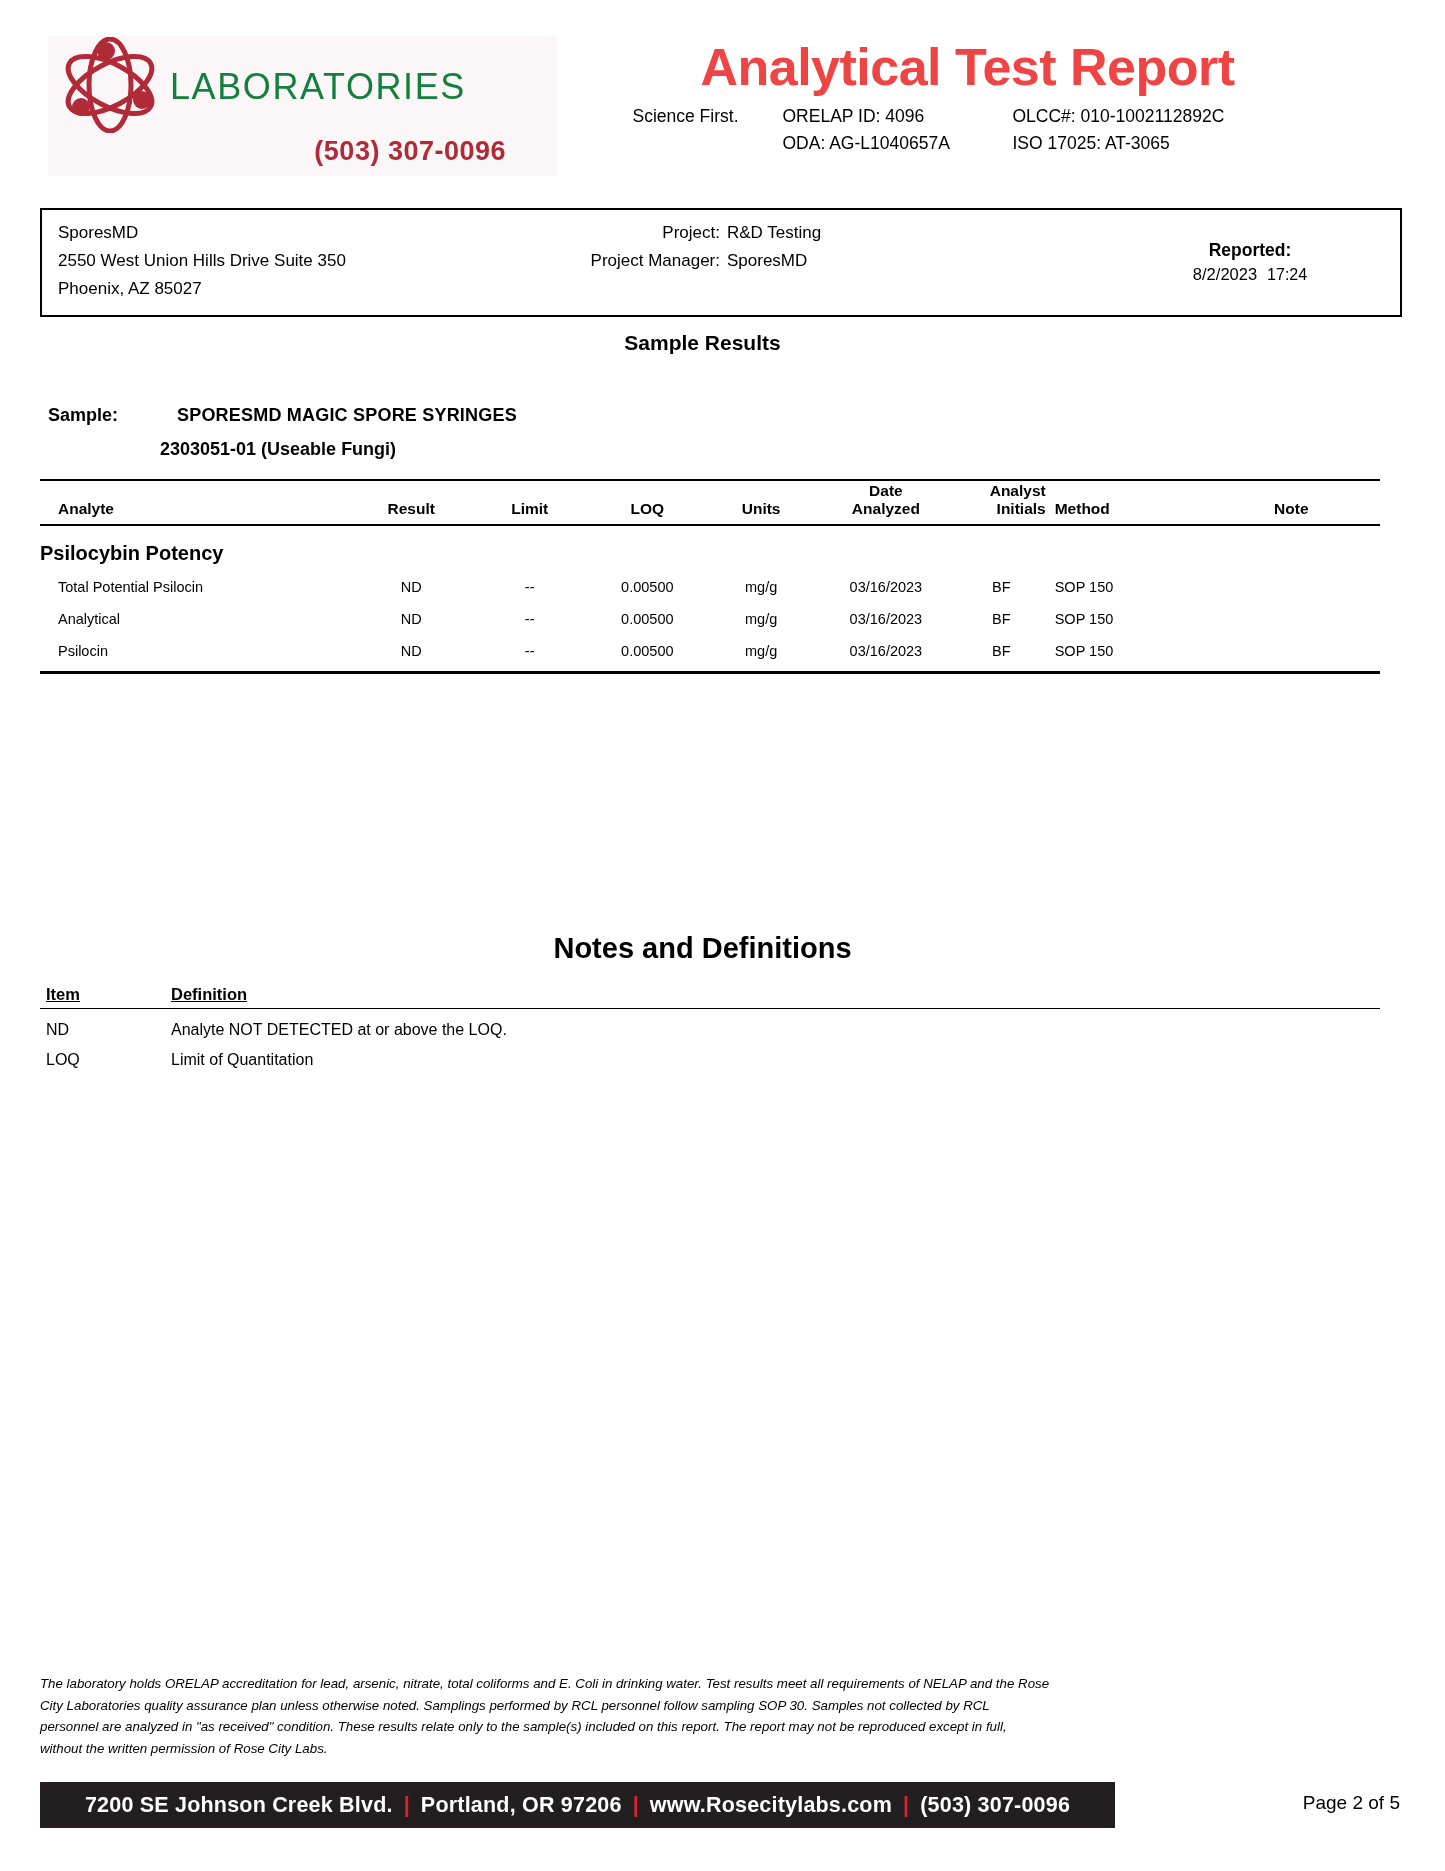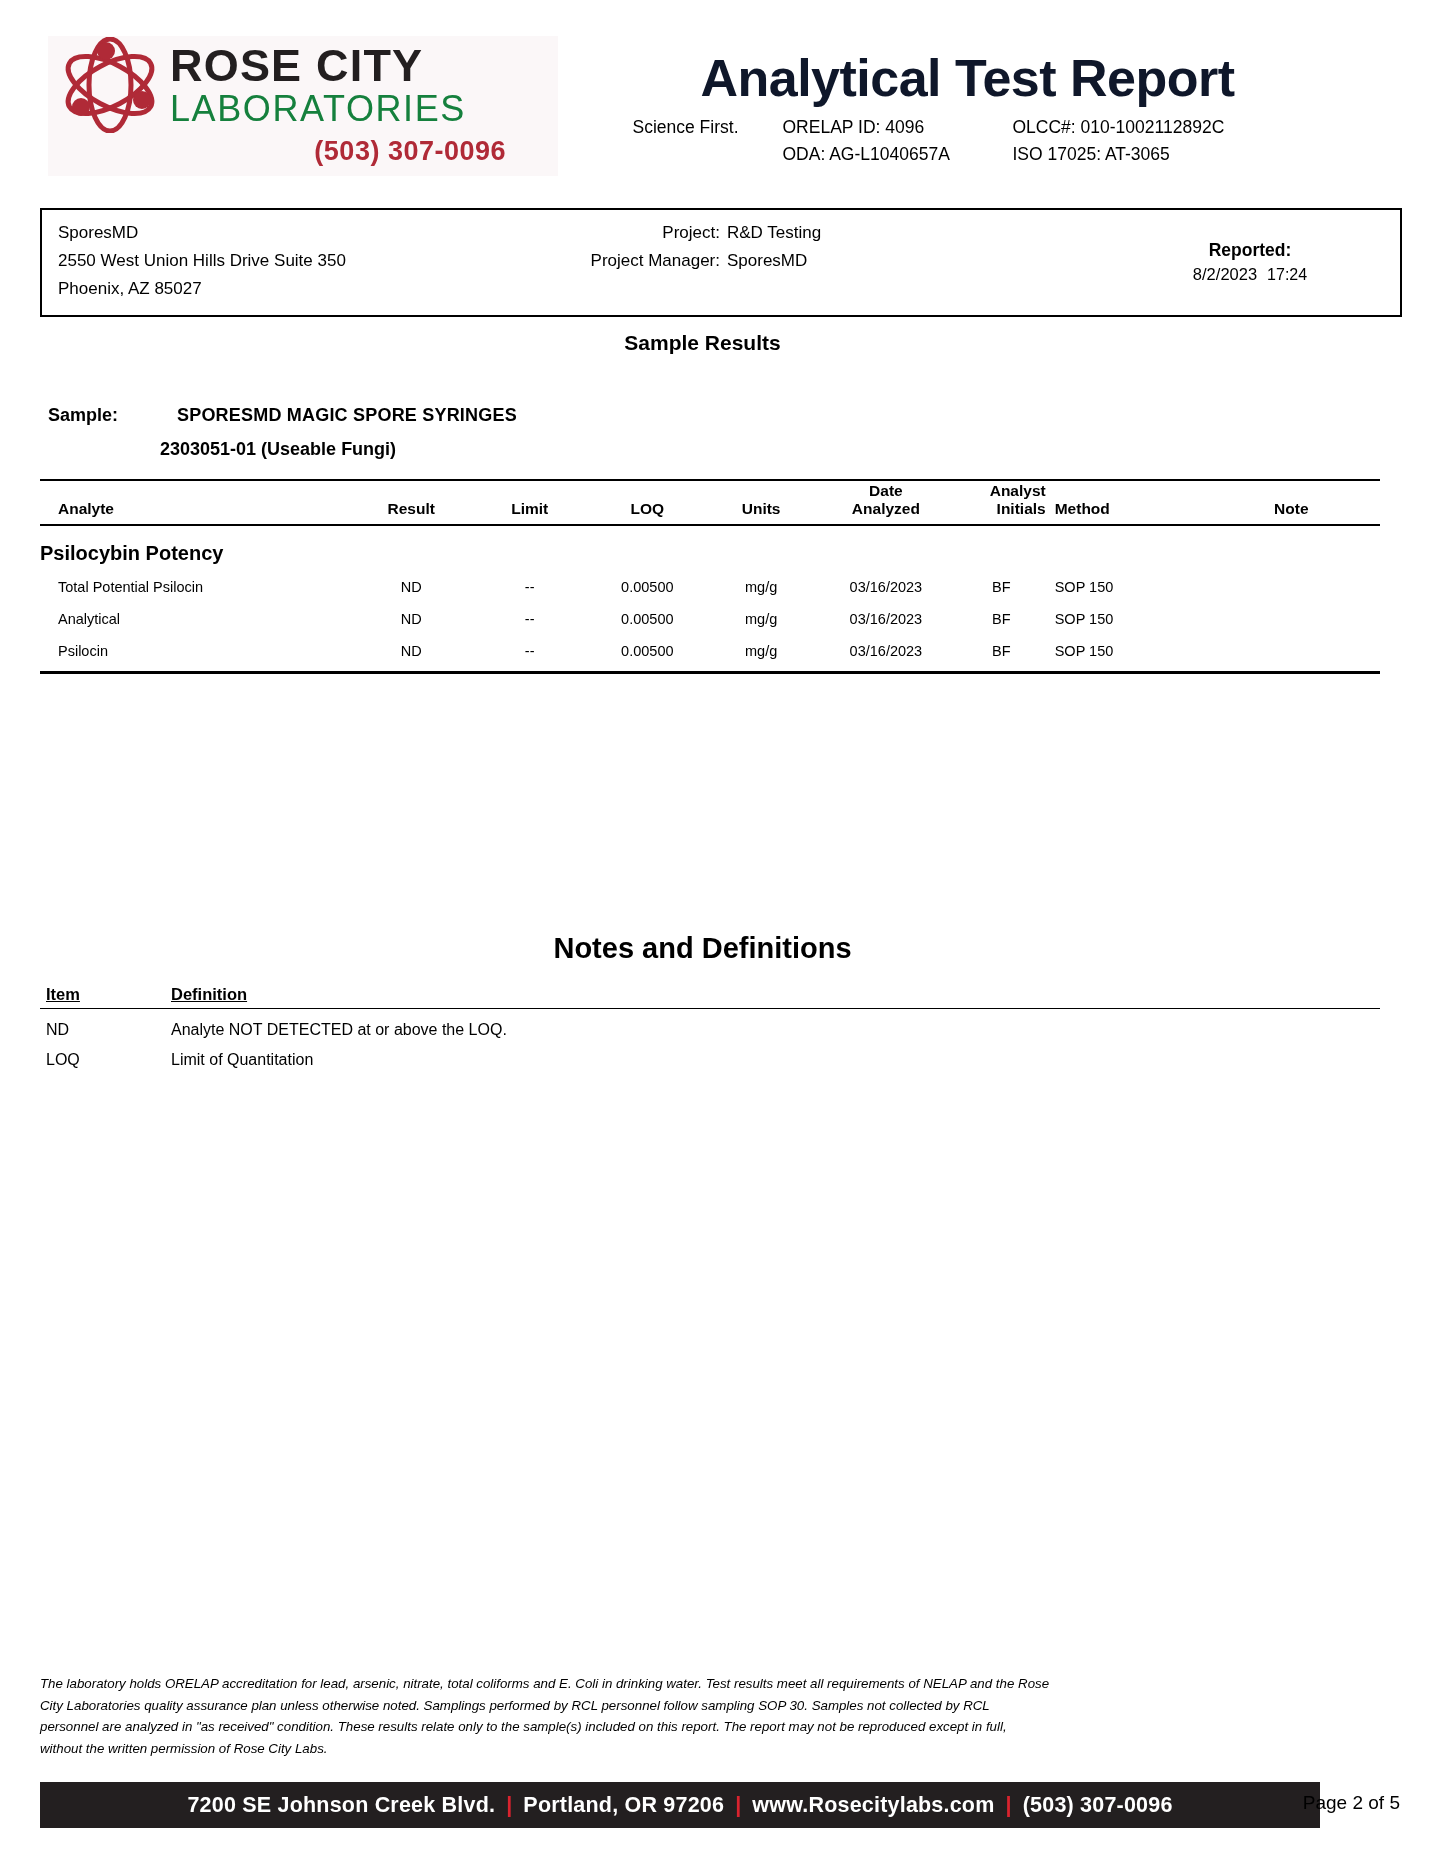--- a/index.html
+++ b/index.html
@@ -83,23 +83,22 @@
     left: 560px;
     top: 40px;
     width: 845px;
     text-align: center;
   }
   .report-title {
     font-size: 52px;
     font-weight: bold;
     letter-spacing: -0.5px;
     line-height: 1.05;
-    color: #0f172a;
+    color: #ef4444;
     padding-right: 30px;
-    margin-top: 11px;
   }
   .accred {
     margin-top: 8px;
     font-size: 17.5px;
     line-height: 1.55;
     color: #000;
     padding-right: 30px;
   }
   .accred-row {
     display: flex;
@@ -279,21 +278,21 @@
     width: 1010px;
     font-size: 13.3px;
     font-style: italic;
     line-height: 1.62;
     color: #000;
   }
   .footer-bar {
     position: absolute;
     left: 40px;
     top: 1782px;
-    width: 1280px;
+    width: 1075px;
     height: 46px;
     background: #231f20;
     color: #fff;
     display: flex;
     align-items: center;
     justify-content: center;
     font-size: 21.5px;
     font-weight: bold;
     letter-spacing: 0.2px;
   }
@@ -324,21 +323,20 @@
               <ellipse cx="56" cy="48" rx="46" ry="21" transform="rotate(-28 56 48)"></ellipse>
               <ellipse cx="56" cy="48" rx="46" ry="21" transform="rotate(28 56 48)"></ellipse>
               <ellipse cx="56" cy="48" rx="46" ry="21" transform="rotate(90 56 48)"></ellipse>
             </g>
             <circle cx="52" cy="14" r="9" fill="#b02a37"></circle>
             <circle cx="88" cy="63" r="9" fill="#b02a37"></circle>
             <circle cx="27" cy="70" r="9" fill="#b02a37"></circle>
           </svg>
         </span>
         <span class="logo-words">
-          <span class="logo-line1">ROSE CITY</span>
           <span class="logo-line2">LABORATORIES</span>
         </span>
       </div>
       <div class="logo-phone">(503) 307-0096</div>
     </div>
 
     <div class="title-block">
       <div class="report-title">Analytical Test Report</div>
       <div class="accred">
         <div class="accred-row">

